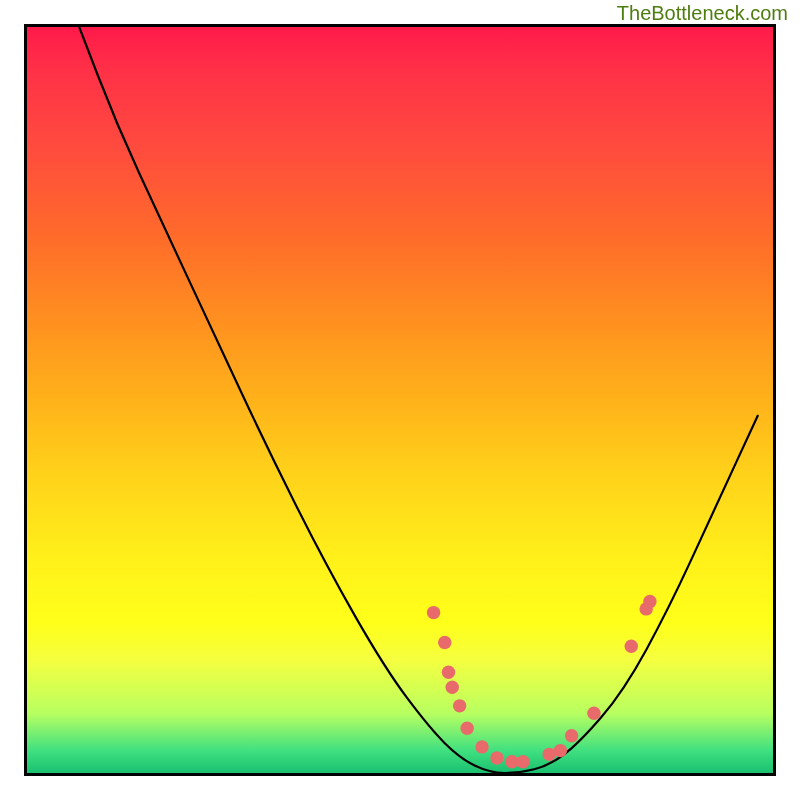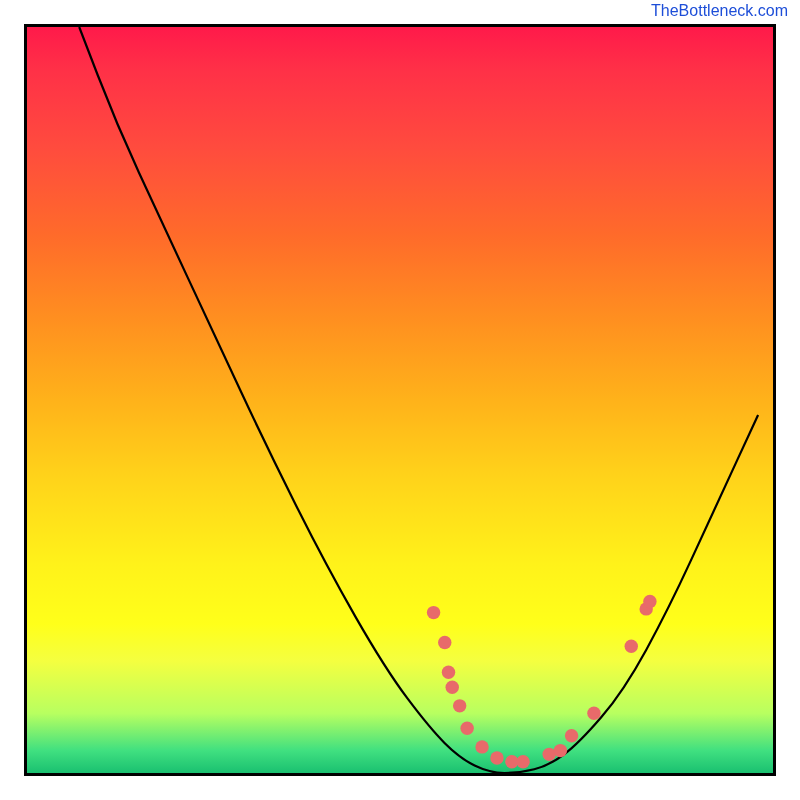--- a/index.html
+++ b/index.html
@@ -7,22 +7,22 @@
     width: 800px;
     height: 800px;
     background: #ffffff;
     position: relative;
     font-family: Arial, sans-serif;
   }
   .watermark {
     position: absolute;
     top: 2px;
     right: 12px;
-    font-size: 16px;
-    color: #1d4ed8;
+    font-size: 20px;
+    color: #4d7c0f;
     font-weight: 500;
     z-index: 10;
   }
   .plot-area {
     position: absolute;
     left: 24px;
     top: 24px;
     width: 752px;
     height: 752px;
     border: 3px solid #000000;

